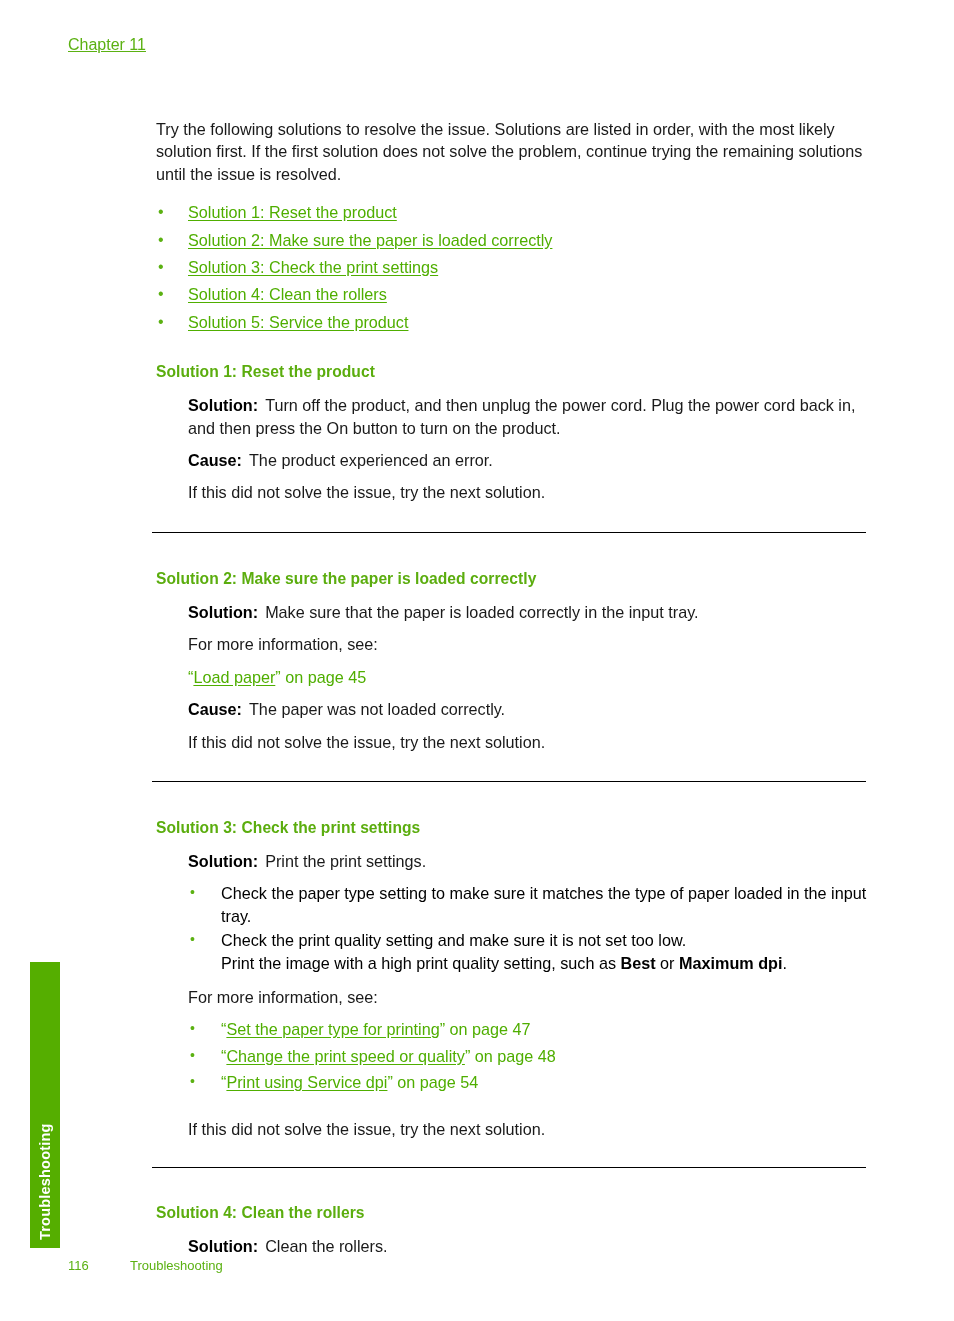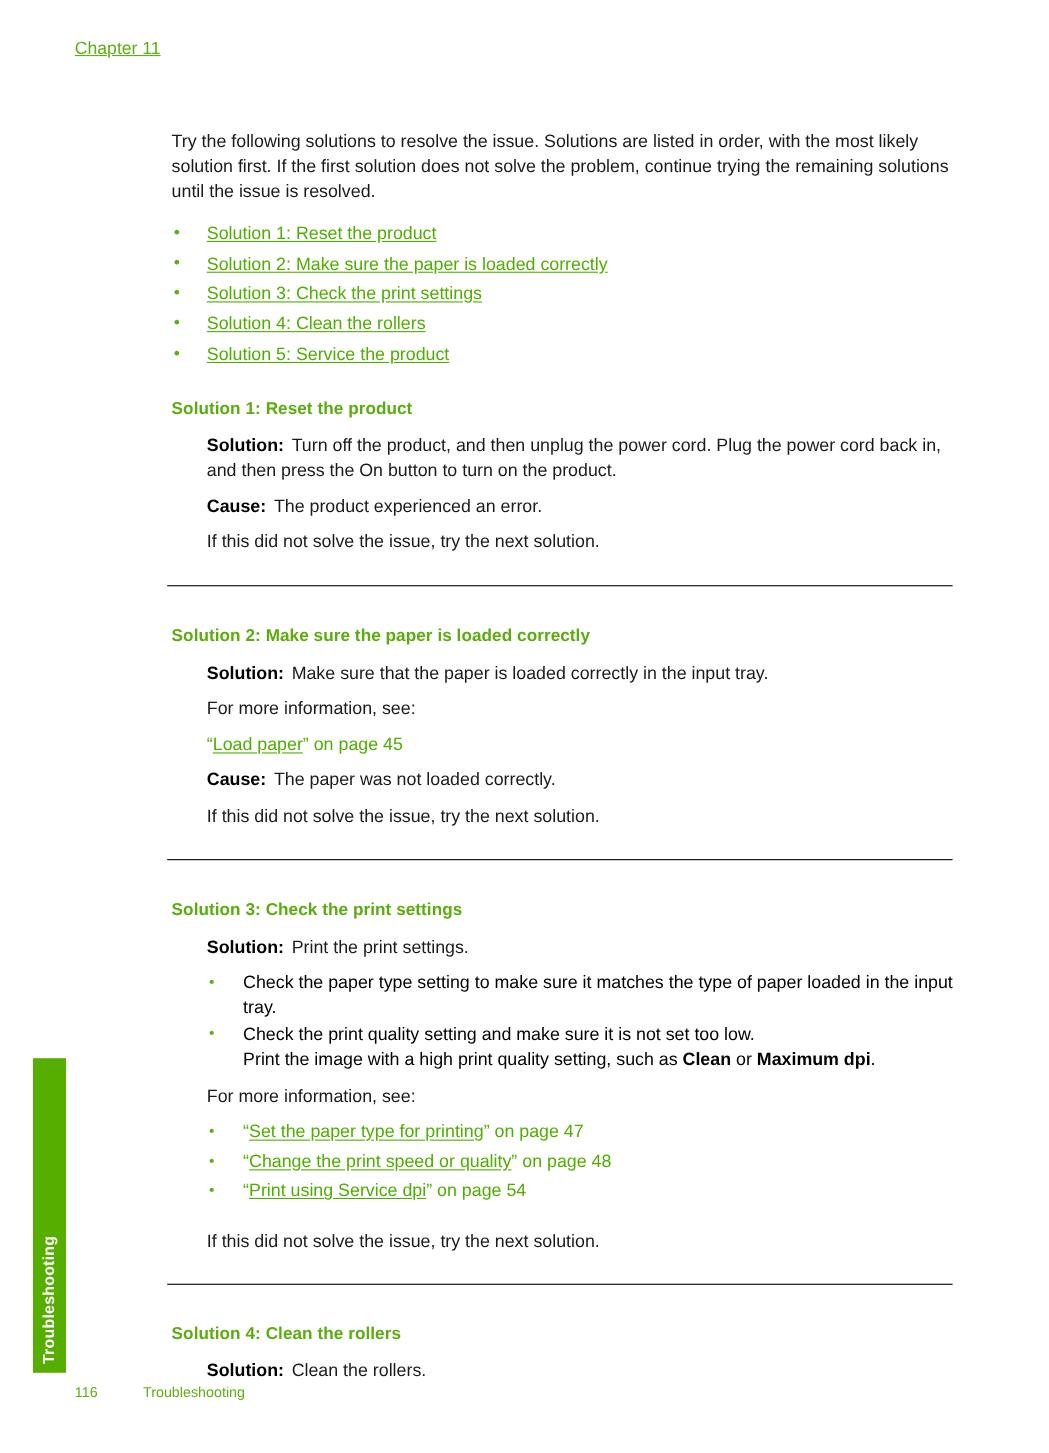--- a/index.html
+++ b/index.html
@@ -269,21 +269,21 @@
       </p>
       <div class="para-gap-sm"></div>
       <ul class="inner-list">
         <li>
           <span class="bullet">•</span>
           <span>Check the paper type setting to make sure it matches the type of paper loaded in the input tray.</span>
         </li>
         <li>
           <span class="bullet">•</span>
           <span>Check the print quality setting and make sure it is not set too low.</span><br>
-          <span>Print the image with a high print quality setting, such as </span><span class="inline-bold">Clean</span><span> or </span><span class="inline-bold">Maximum dpi</span><span>.</span>
+          <span>Print the image with a high print quality setting, such as </span><span class="inline-bold">Best</span><span> or </span><span class="inline-bold">Maximum dpi</span><span>.</span>
         </li>
       </ul>
       <div class="para-gap-sm"></div>
       <p class="body">For more information, see:</p>
       <div class="para-gap-sm"></div>
       <ul class="inner-list xref-list">
         <li>
           <span class="bullet">•</span>
           <span class="green-plain">“</span><a class="xref" href="#">Set the paper type for printing</a><span class="green-plain">”</span><span class="green-plain"> on page 47</span>
         </li>

